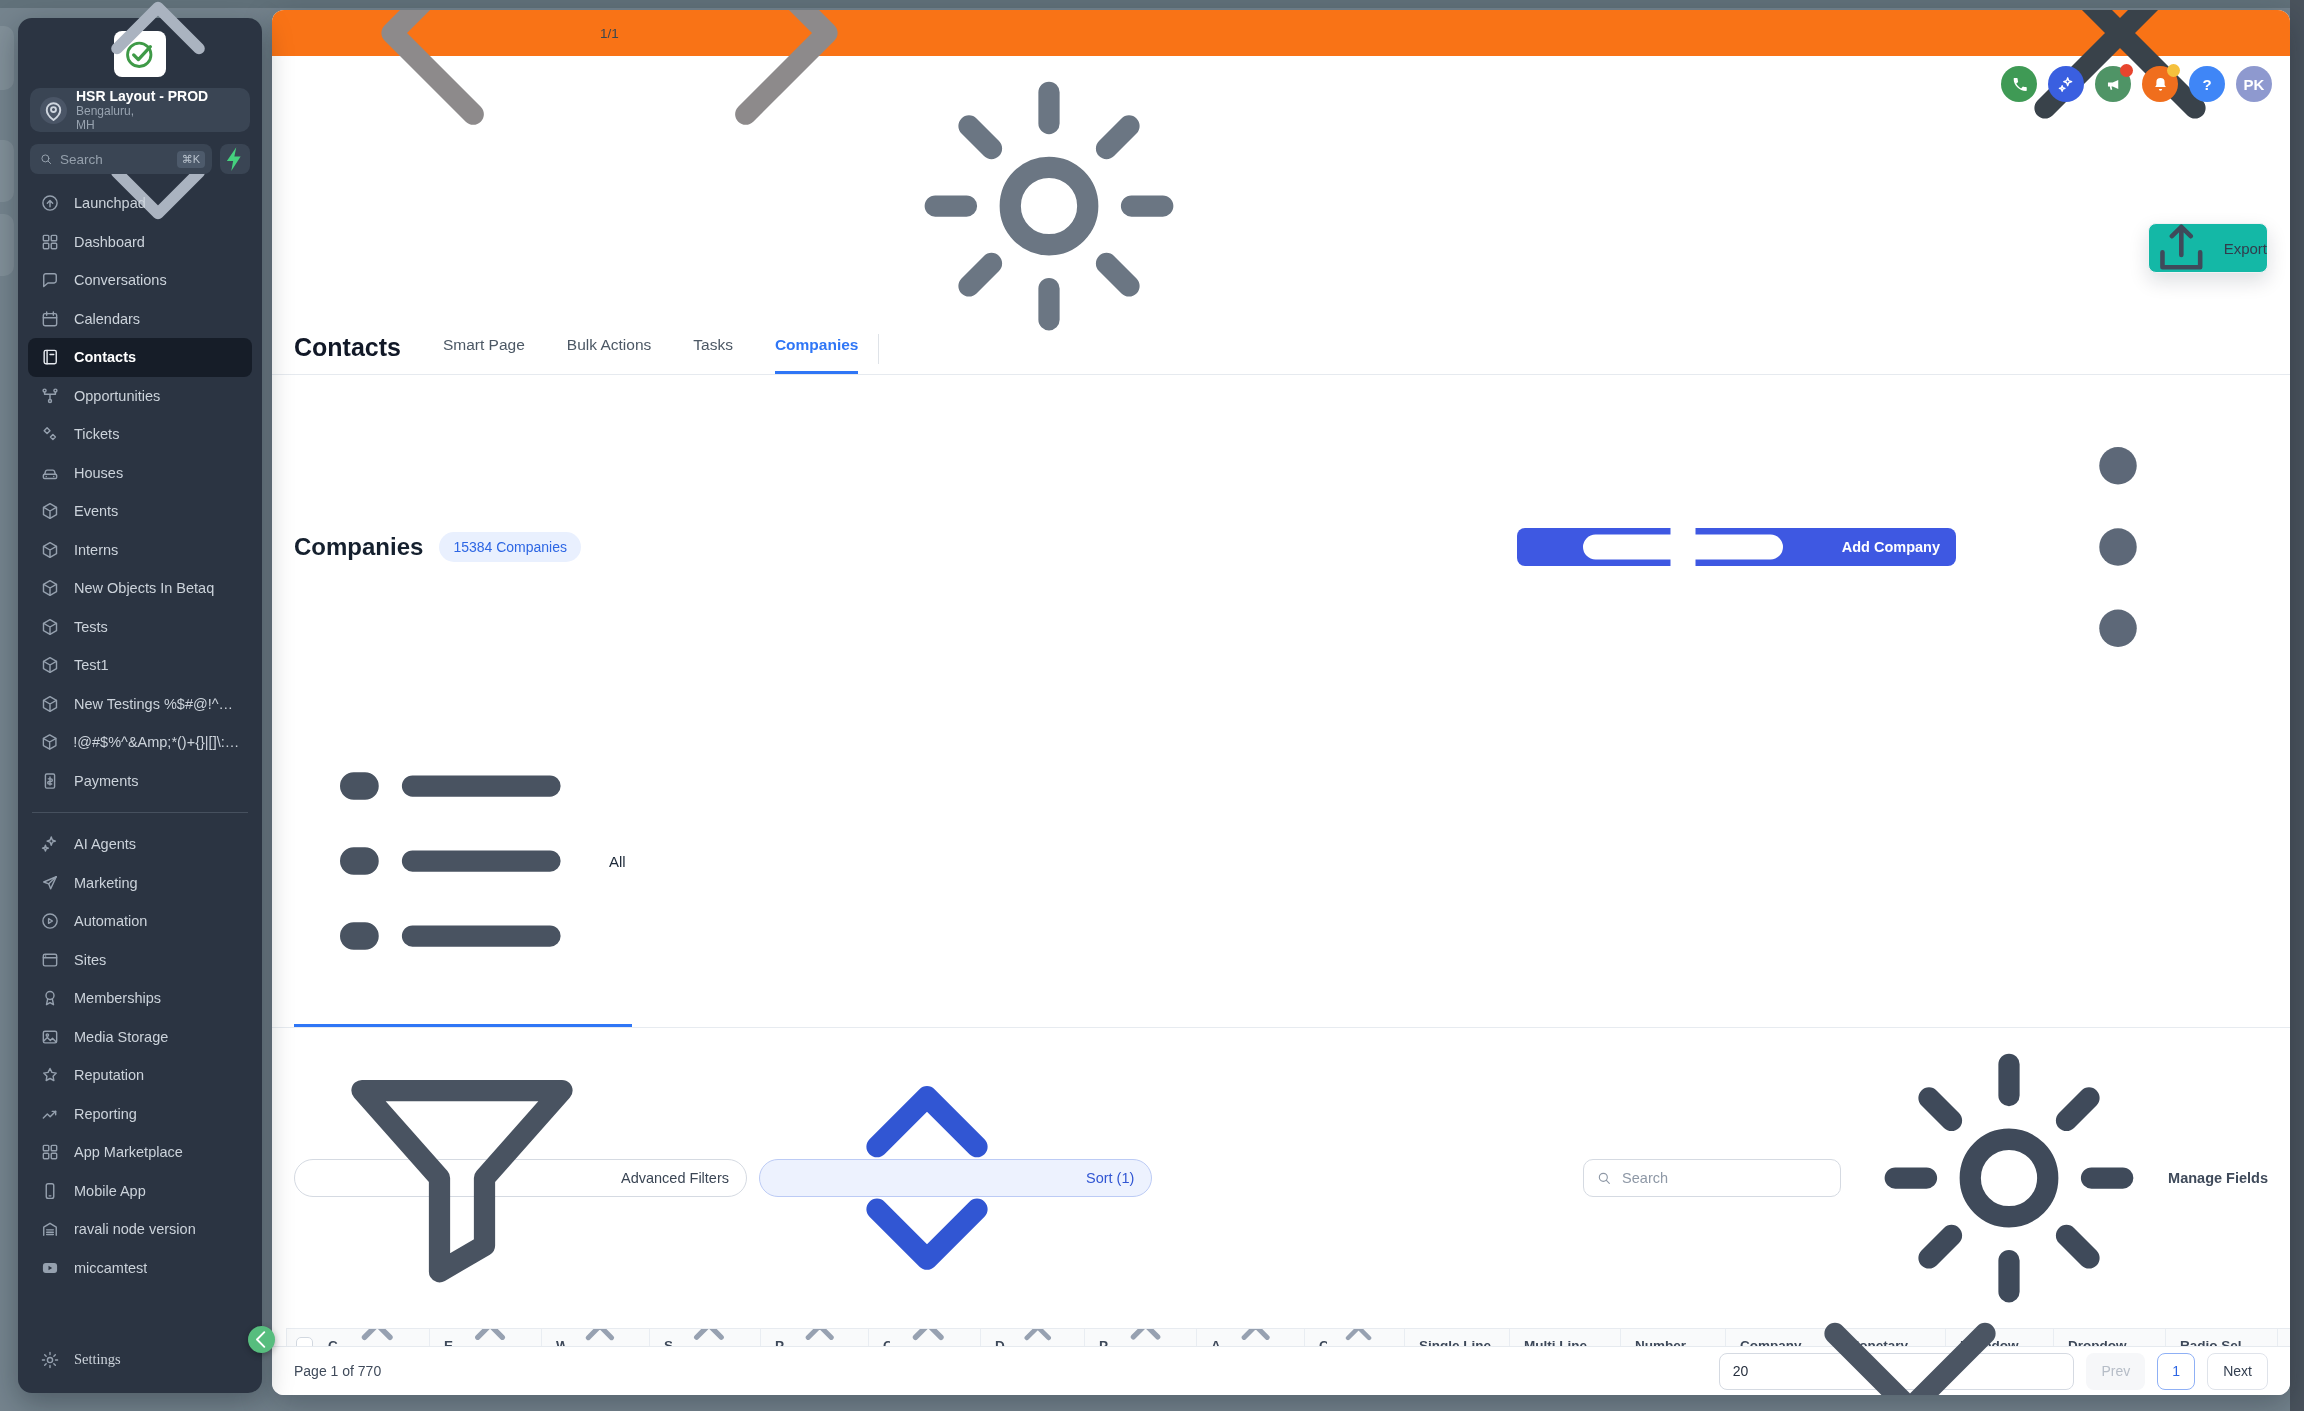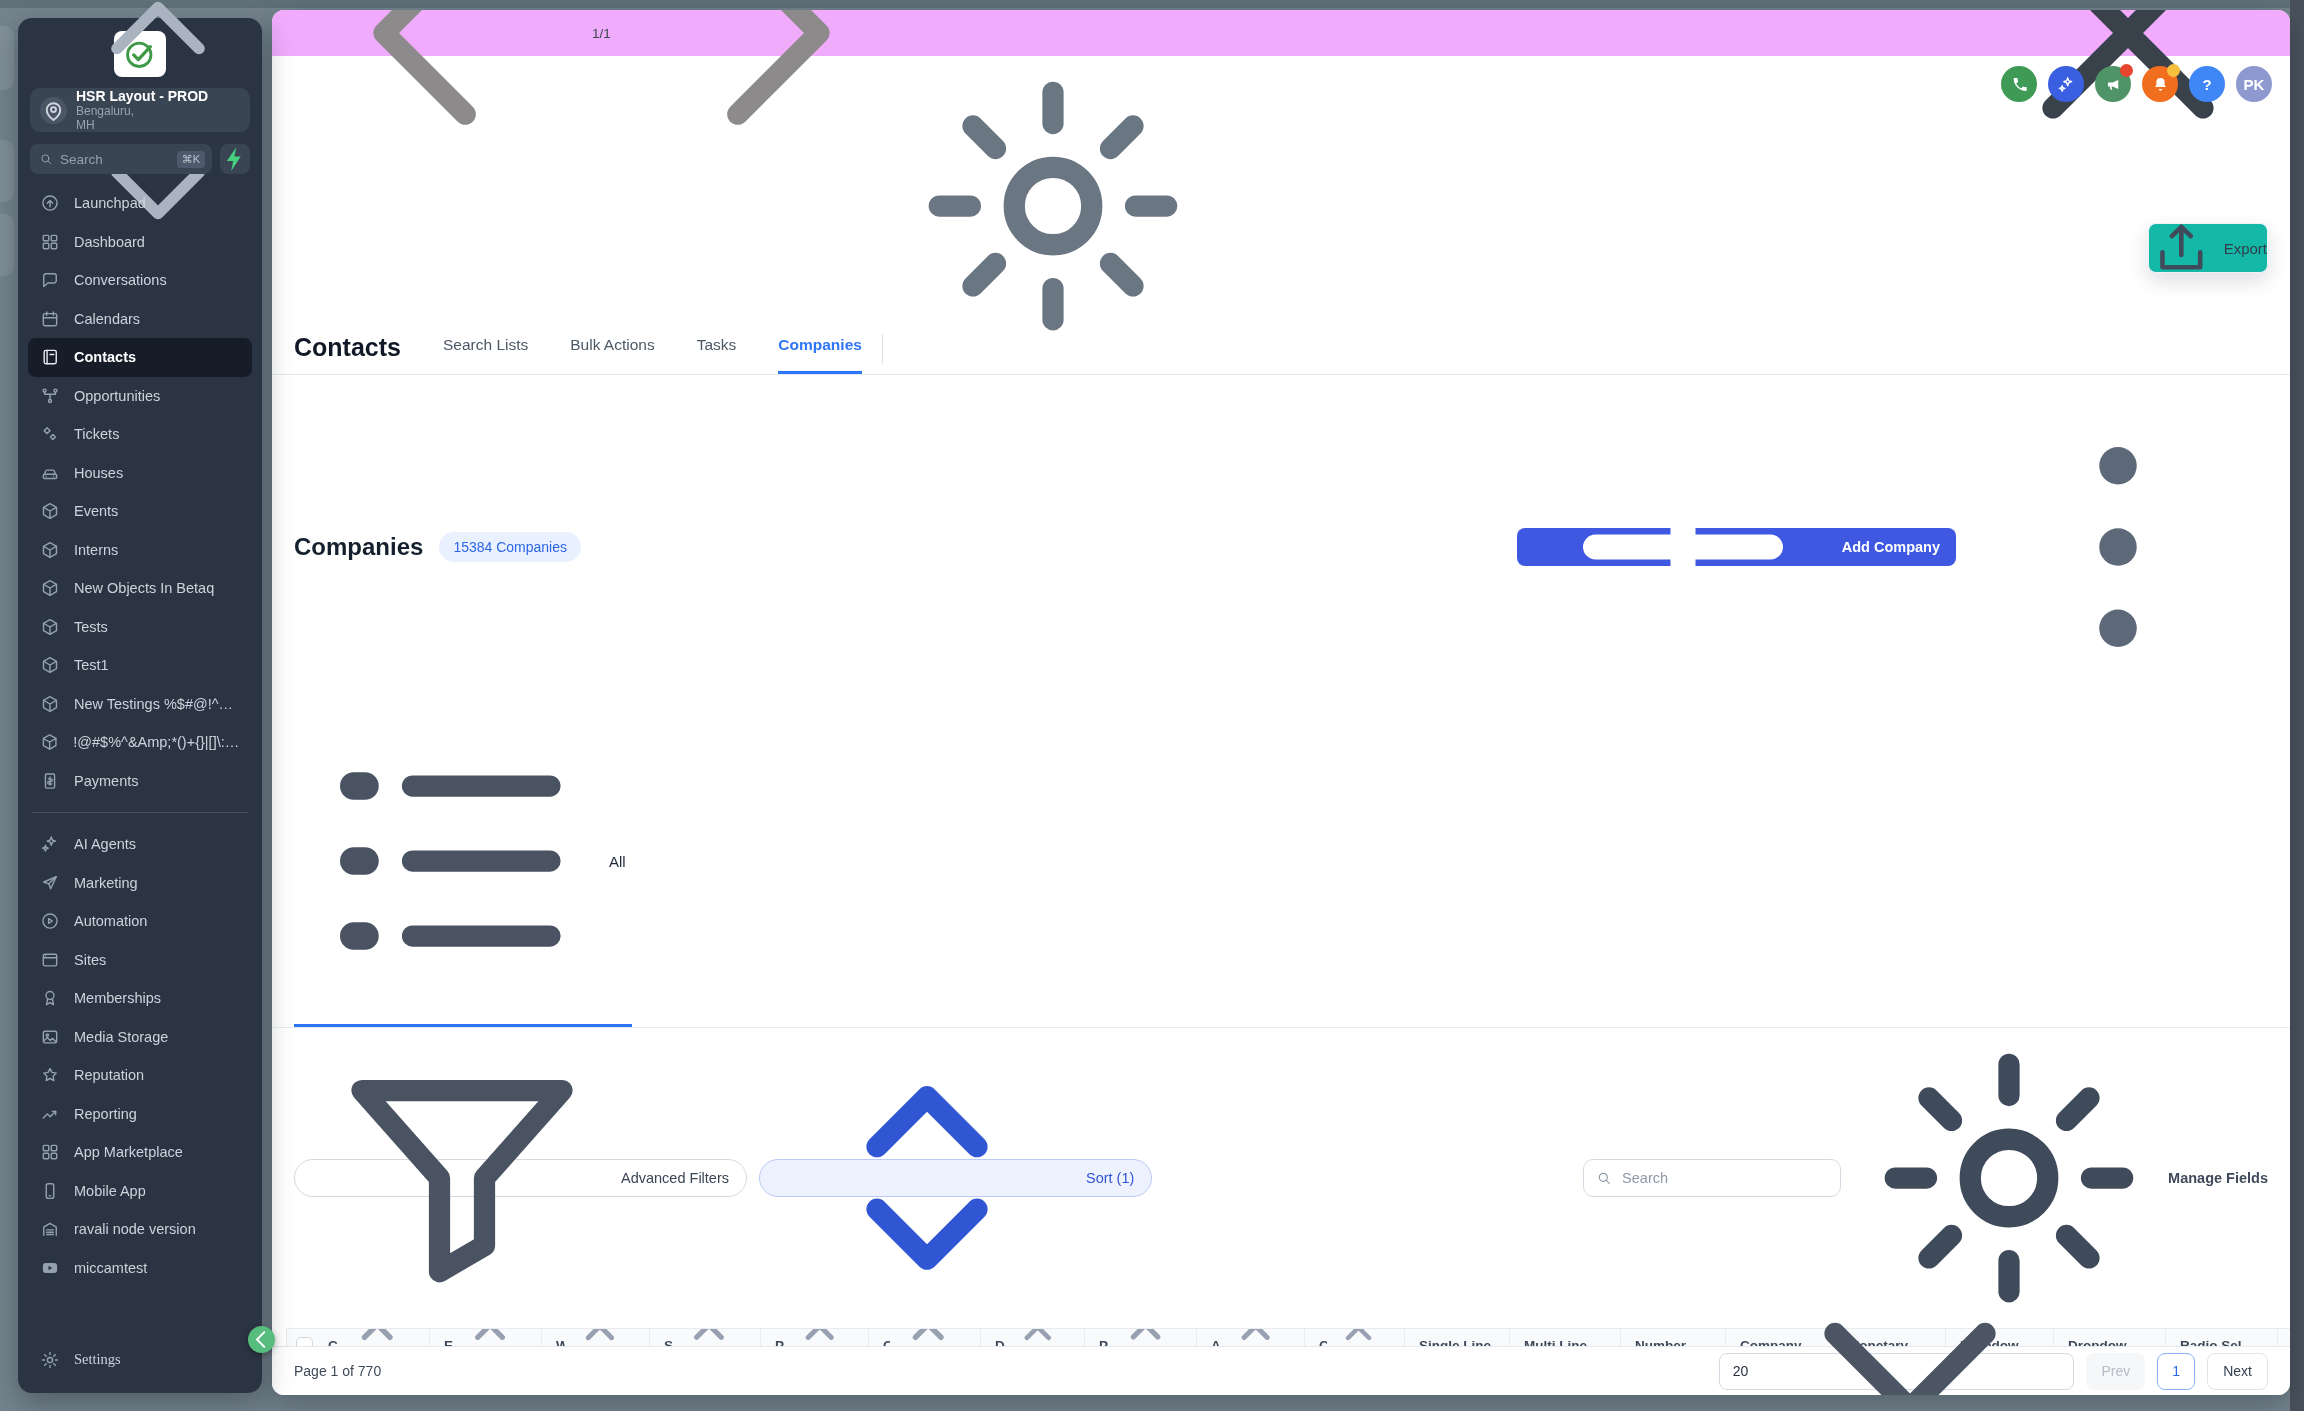--- a/index.html
+++ b/index.html
@@ -42,21 +42,21 @@
   .nav-divider { height:1px; background:#46505e; margin:12px 4px; }
   .sb-bottom { padding:6px 10px 14px; position:relative;font-family:Liberation Serif, serif; }
   .collapse-btn { position:absolute; right:-13px; bottom:40px; width:27px; height:27px; border-radius:50%;
                   background:#57bd7e; color:#fff; display:flex; align-items:center; justify-content:center; box-shadow:0 2px 6px rgba(0,0,0,.3); cursor:pointer; }
   .collapse-btn svg { width:13px; height:13px; }
 
   
   .window { position:absolute; left:272px; top:10px; width:2018px; height:1385px; background:#fff; border-radius:12px;
             overflow:hidden; display:flex; flex-direction:column; box-shadow:0 10px 32px rgba(10,20,30,.3); }
 
-  .banner { height:46px; background:#f0abfc; display:flex; align-items:center; padding:0 12px; position:relative; flex:0 0 46px; }
+  .banner { height:46px; background:#f97316; display:flex; align-items:center; padding:0 20px; position:relative; flex:0 0 46px; }
   .banner-pager { display:flex; align-items:center; gap:8px; color:#55606a; }
   .banner-pager .pg-arrow { color:#8d8a8b; display:flex; cursor:pointer; }
   .banner-pager svg { width:13px; height:13px; }
   .banner-pager .pg-label { font-size:13.5px; color:#3c474f; }
   .banner-center { position:absolute; left:50%; top:50%; transform:translate(-50%,-50%); display:flex; align-items:center; gap:16px; }
   .banner-msg { font-size:14.5px; color:#262f36; }
   .banner-cta { background:#fff; border-radius:6px; padding:7px 14px; font-size:14px; font-weight:700; color:#2457f5; cursor:pointer; }
   .banner-close { margin-left:auto; color:#39424a; display:flex; cursor:pointer; }
   .banner-close svg { width:17px; height:17px; }
 
@@ -485,21 +485,21 @@
       <span class="banner-close">
           <svg viewBox="0 0 24 24" fill="none" stroke="currentColor" stroke-width="1.7" stroke-linecap="round" stroke-linejoin="round" style="width:100%;height:100%">
             <path d="M6 6l12 12M18 6L6 18"></path>
           </svg>
         </span>
     </div>
 
     <div class="topbar">
       <div class="topbar-title">Contacts</div>
       <div class="top-tabs">
-          <div class="top-tab">Search Lists</div>
+          <div class="top-tab">Smart Page</div>
           <div class="top-tab">Bulk Actions</div>
           <div class="top-tab">Tasks</div>
           <div class="top-tab active">Companies</div>
         </div>
       <div class="tab-sep"></div>
       <div class="topbar-gear"><svg viewBox="0 0 24 24" fill="none" stroke="currentColor" stroke-width="1.7" stroke-linecap="round" stroke-linejoin="round" style="width:100%;height:100%">
             <circle cx="12" cy="12" r="3.1"></circle>
             <path d="M12 2.9v2.5M12 18.6v2.5M2.9 12h2.5M18.6 12h2.5M5.6 5.6l1.8 1.8M16.6 16.6l1.8 1.8M18.4 5.6l-1.8 1.8M7.4 16.6l-1.8 1.8"></path>
           </svg></div>
       <div class="top-icons">

